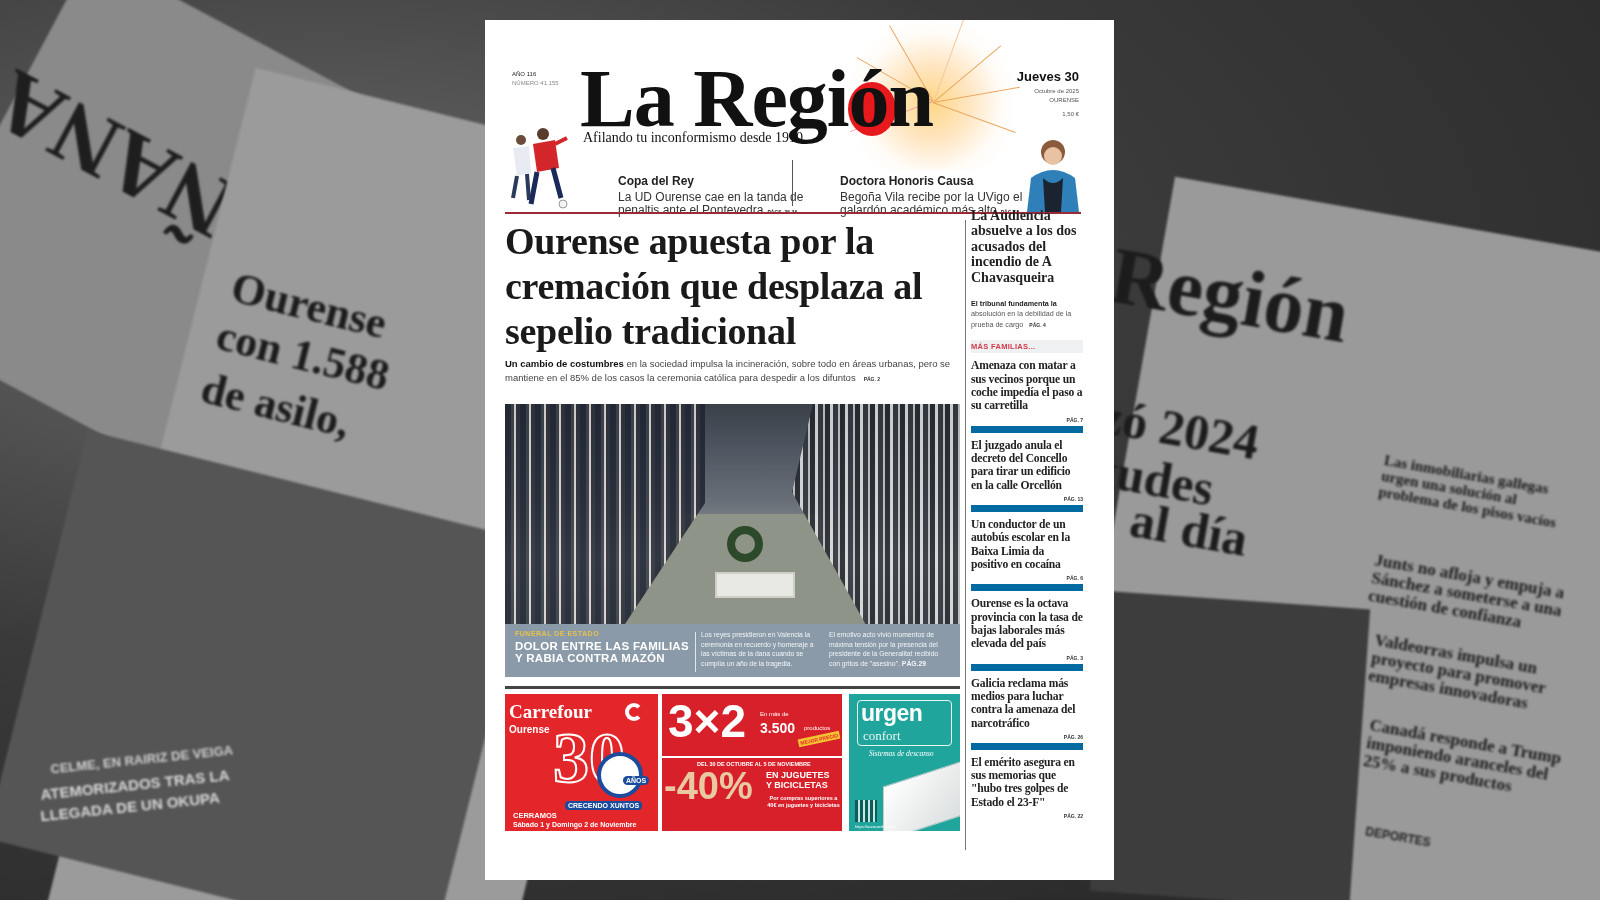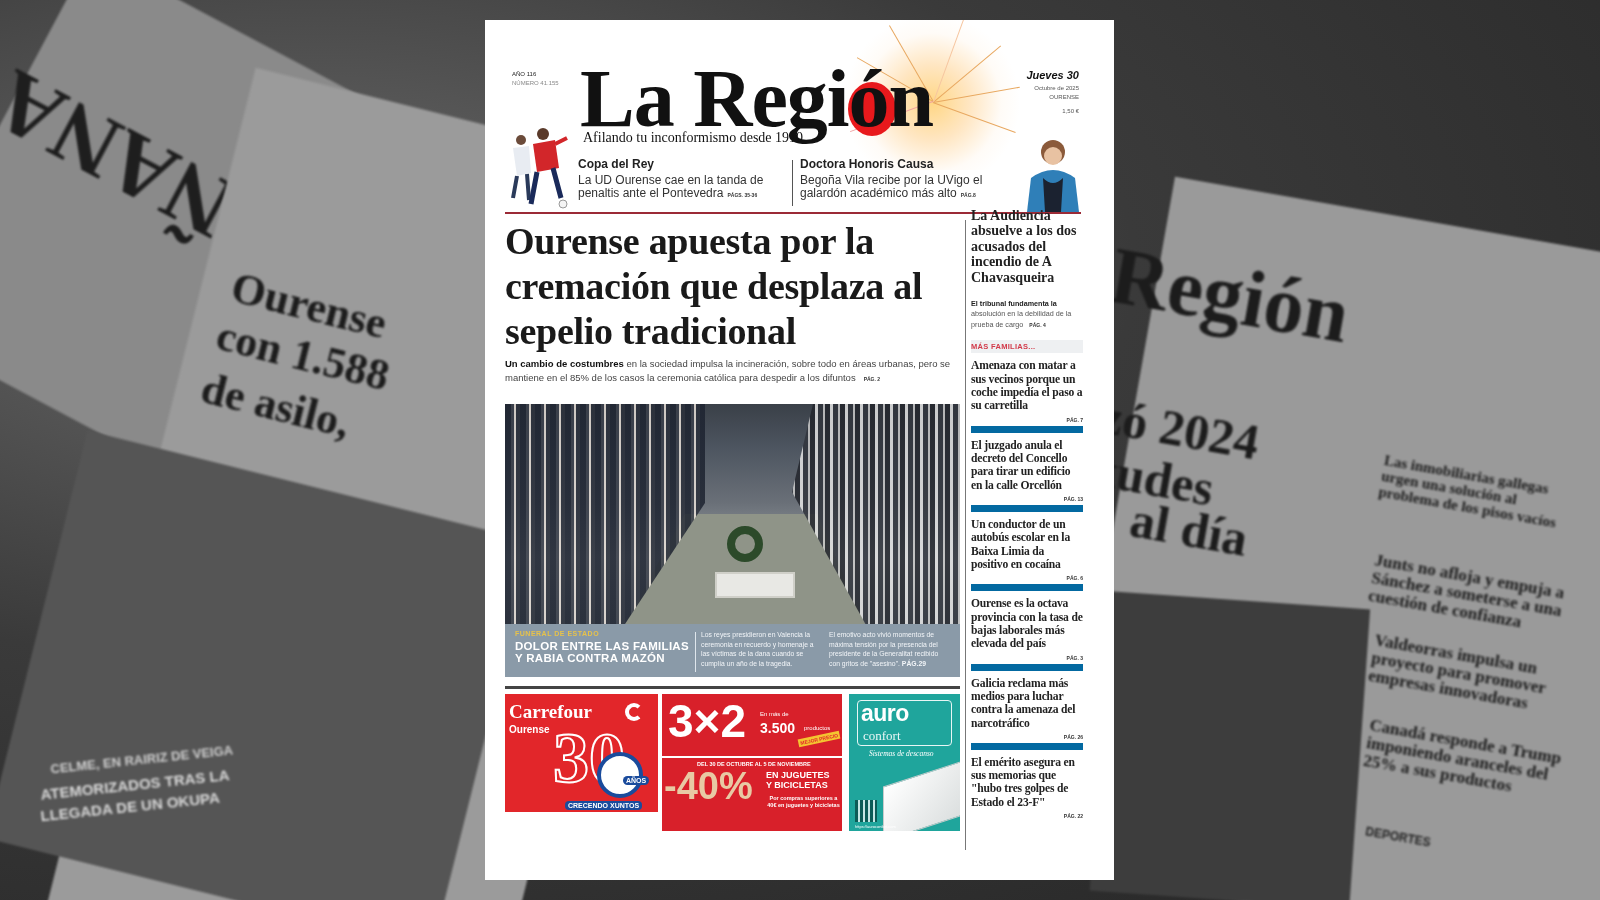--- a/index.html
+++ b/index.html
@@ -20,26 +20,26 @@
   .masthead{position:absolute;left:0;top:0;width:629px;height:200px;overflow:hidden;}
   .burst{position:absolute;left:352px;top:0;width:190px;height:150px;
     background:radial-gradient(circle at 50% 55%, rgba(255,210,120,0.9) 0%, rgba(255,200,120,0.45) 30%, rgba(255,230,200,0.15) 55%, rgba(255,255,255,0) 70%);}
   .burst-line{position:absolute;left:96px;top:82px;width:88px;height:1px;background:#e8a860;transform-origin:0 0;}
   .meta-left{position:absolute;left:27px;top:50px;font-size:6px;color:#222;line-height:1.5;}
   .meta-left .l2{color:#888;}
   .logo{position:absolute;left:95px;top:38px;font-family:"Liberation Serif",serif;font-weight:bold;font-size:82px;letter-spacing:-1px;color:#111;line-height:1;}
   .red-o{position:absolute;left:363px;top:62px;width:48px;height:54px;border-radius:50%;background:#e8191c;}
   .tagline{position:absolute;left:98px;top:110px;font-family:"Liberation Serif",serif;font-size:14px;color:#111;}
   .meta-right{position:absolute;right:35px;top:47px;text-align:right;font-size:6px;color:#555;line-height:1.55;}
-  .meta-right .day{font-size:11px;font-weight:bold;color:#111;font-style:italic;}
+  .meta-right .day{font-size:13px;font-weight:bold;color:#111;}
 
   .player-img{position:absolute;left:22px;top:98px;width:62px;height:95px;}
   .doctor-img{position:absolute;left:540px;top:112px;width:56px;height:80px;}
 
-  .teaser{position:absolute;top:137px;width:210px;}
+  .teaser{position:absolute;top:154px;width:210px;margin-left:40px;}
   .teaser h3{font-size:12px;font-weight:bold;color:#222;margin-bottom:3px;}
   .teaser p{font-size:12px;color:#333;line-height:1.1;}
   .teaser .pg{font-size:5px;font-weight:bold;color:#333;margin-left:4px;}
   .t1{left:93px;}
   .t2{left:315px;width:215px;}
   .teaser-sep{position:absolute;left:307px;top:140px;width:1px;height:46px;background:#555;}
   .mast-rule{position:absolute;left:20px;top:192px;width:576px;height:2px;background:#9b2a36;}
 
   .headline{position:absolute;left:20px;top:199px;width:455px;font-family:"Liberation Serif",serif;font-weight:bold;font-size:38px;line-height:1.18;color:#1a1a1a;letter-spacing:-0.3px;}
   .dek{position:absolute;left:20px;top:337px;width:455px;font-size:9.5px;color:#444;line-height:1.45;}
@@ -59,21 +59,21 @@
   .tomb{position:absolute;left:210px;top:168px;width:80px;height:26px;background:#e8e8e4;border:2px solid #cfcfc8;}
   .photo-caption-strip{position:absolute;left:20px;top:604px;width:455px;height:53px;background:#8a9aa8;}
   .pc-kicker{position:absolute;left:10px;top:6px;font-size:7px;font-weight:bold;color:#e7c24a;letter-spacing:.5px;}
   .pc-title{position:absolute;left:10px;top:16px;width:180px;font-size:11.5px;font-weight:bold;color:#fff;line-height:1.05;letter-spacing:.3px;}
   .pc-sep{position:absolute;left:190px;top:8px;width:1px;height:40px;background:#dfe6ec;}
   .pc-col{position:absolute;top:6px;width:122px;font-size:6.8px;color:#f2f5f8;line-height:1.42;}
   .pc-c1{left:196px;}
   .pc-c2{left:324px;}
 
   .ad-rule{position:absolute;left:20px;top:666px;width:455px;height:3px;background:#444;}
-  .ad-carrefour{position:absolute;left:20px;top:674px;width:153px;height:118px;background:#e2262a;overflow:hidden;}
+  .ad-carrefour{position:absolute;left:20px;top:674px;width:153px;height:137px;background:#e2262a;overflow:hidden;}
   .cf-name{position:absolute;left:4px;top:7px;font-family:"Liberation Serif",serif;font-weight:bold;font-size:19px;color:#fff;}
   .cf-logo{position:absolute;left:120px;top:9px;width:18px;height:18px;border-radius:50%;border:4px solid #fff;border-right-color:transparent;}
   .cf-city{position:absolute;left:4px;top:30px;font-size:10px;font-weight:bold;color:#fff;}
   .cf-30{position:absolute;left:48px;top:28px;font-family:"Liberation Serif",serif;font-weight:bold;font-size:72px;color:#e2262a;-webkit-text-stroke:2px #fff;line-height:1;}
   .cf-ring{position:absolute;left:92px;top:58px;width:46px;height:46px;border-radius:50%;border:4px solid #1a4b9c;background:#fff;}
   .cf-anos{position:absolute;left:118px;top:82px;font-size:7px;font-weight:bold;color:#fff;background:#1a4b9c;padding:1px 3px;border-radius:6px;}
   .cf-crec{position:absolute;left:60px;top:107px;font-size:7px;font-weight:bold;color:#fff;background:#1a4b9c;padding:1px 3px;border-radius:4px;}
   .cf-cerr{position:absolute;left:8px;top:117px;font-size:7.5px;font-weight:bold;color:#fff;}
   .cf-date{position:absolute;left:8px;top:127px;font-size:7px;font-weight:bold;color:#fff;}
 
@@ -239,21 +239,21 @@
     <div class="a40-big">-40%</div>
     <div class="a40-r1">
       <div>EN JUGUETES</div>
       <div>Y BICICLETAS</div>
     </div>
     <div class="a40-r2">Por compras superiores a 40€ en juguetes y bicicletas</div>
   </div>
 
   <div class="ad-auro">
     <div class="auro-box"></div>
-    <div class="auro-name">auro</div>
+    <div class="auro-name">urgen</div>
     <div class="auro-conf">confort</div>
     <div class="auro-sub">Sistemas de descanso</div>
     <div class="auro-mat"></div>
     <div class="auro-qr"></div>
     <div class="auro-url">https://auroconfort.com</div>
   </div>
 
   <div class="rcol-sep"></div>
   <div class="rcol">
     <div class="lead-side">

